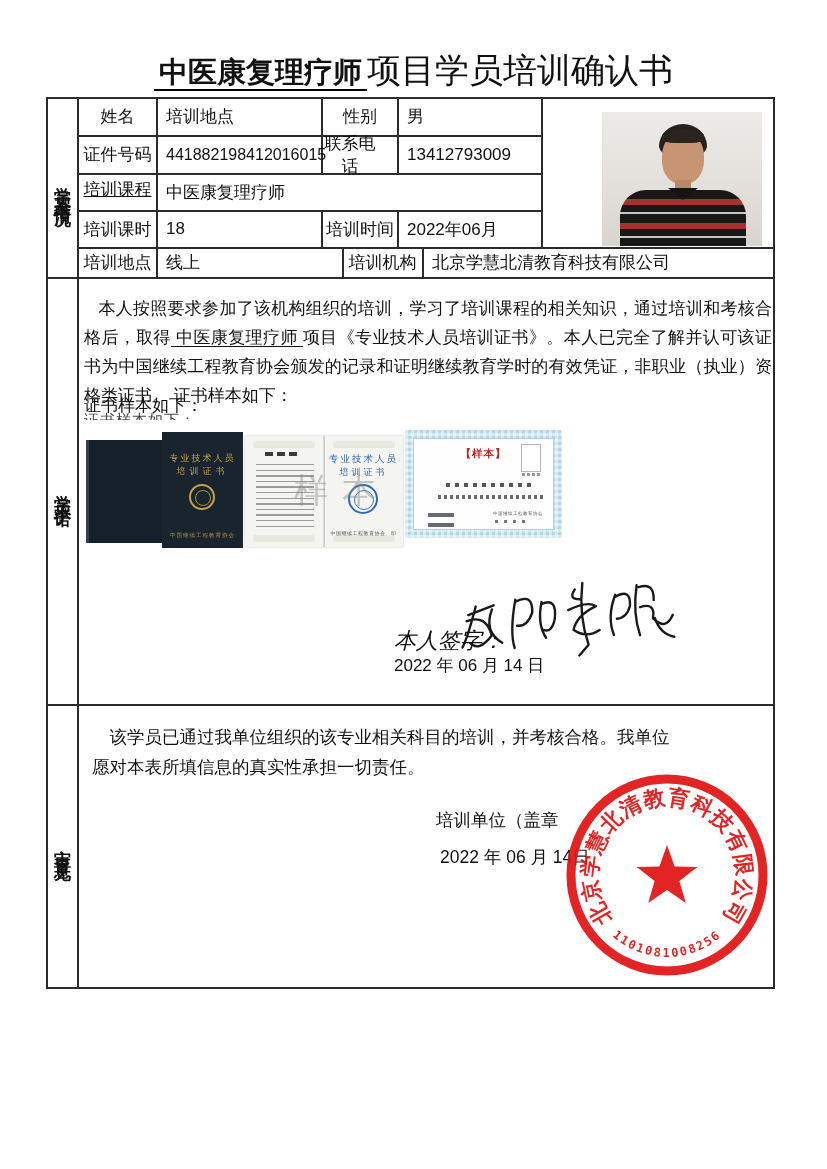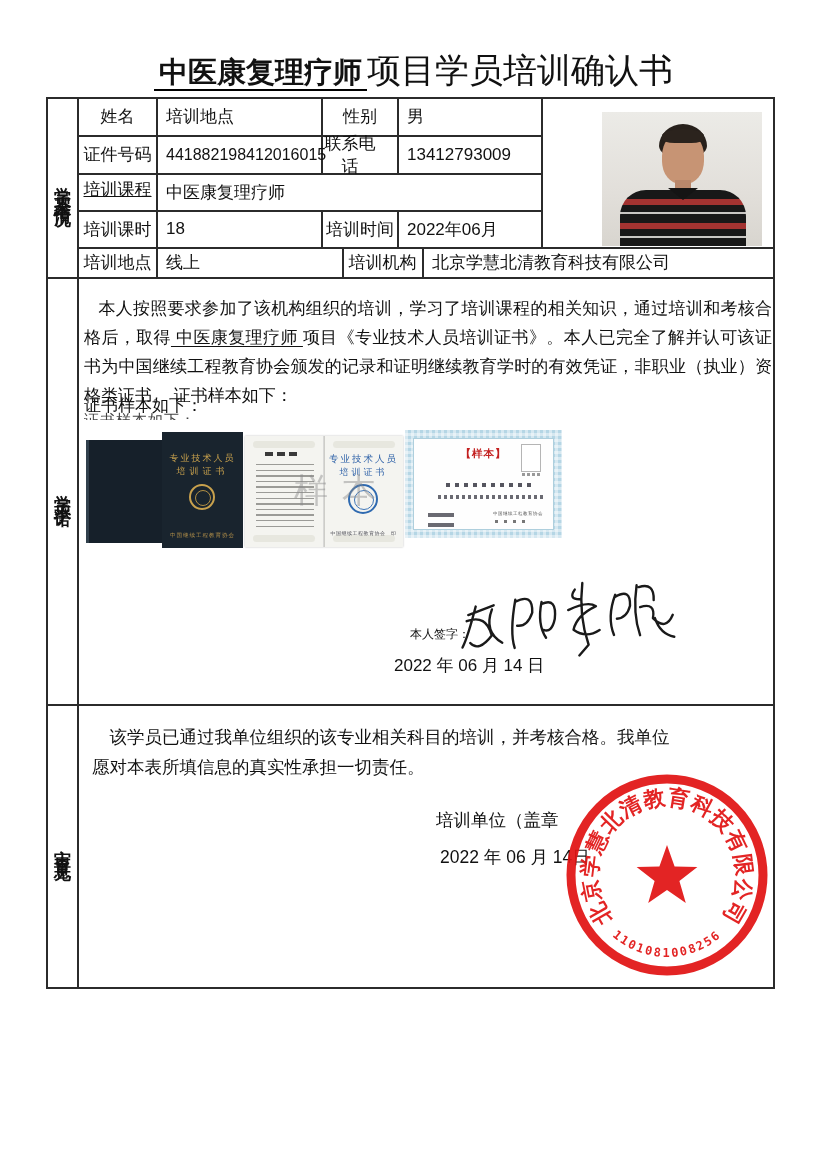--- a/index.html
+++ b/index.html
@@ -73,21 +73,21 @@
   .pbox-cap{position:absolute;right:11px;top:34px;width:20px;height:3px;background:repeating-linear-gradient(90deg,#999 0 3px,transparent 3px 5px);}
   .ln{position:absolute;height:3.5px;}
   .lnA{left:32px;top:44px;width:86px;background:repeating-linear-gradient(90deg,#55555f 0 4px,transparent 4px 9px);}
   .lnB{left:24px;top:56px;width:108px;background:repeating-linear-gradient(90deg,#6a6a72 0 3px,transparent 3px 6px);}
   .lnC{left:14px;top:74px;width:26px;background:#6a6a72;}
   .lnD{left:14px;top:84px;width:26px;background:#6a6a72;}
   .c3-org{position:absolute;right:10px;bottom:13px;font-size:4.5px;color:#555;letter-spacing:.5px;}
   .c3-date{position:absolute;right:22px;bottom:6px;width:36px;height:3px;
            background:repeating-linear-gradient(90deg,#777 0 3px,transparent 3px 9px);}
   
-  .sig-label{position:absolute;left:410px;top:626px;font-size:12px;}
+  .sig-label{position:absolute;left:394px;top:626px;font-size:22px;font-style:italic;}
   .sig-date{position:absolute;left:394px;top:654px;font-size:17px;}
   .sig-svg{position:absolute;left:455px;top:578px;transform:rotate(-4deg);}
   
   .rev-para{position:absolute;left:92px;top:722px;width:585px;font-size:17.5px;line-height:30px;text-indent:1em;}
   .unit-label{position:absolute;left:436px;top:808px;font-size:17.5px;}
   .rev-date{position:absolute;left:440px;top:845px;font-size:17.5px;}
   .stamp{position:absolute;left:557px;top:765px;width:220px;height:220px;opacity:.93;}
 </style>
 </head>
 <body>

